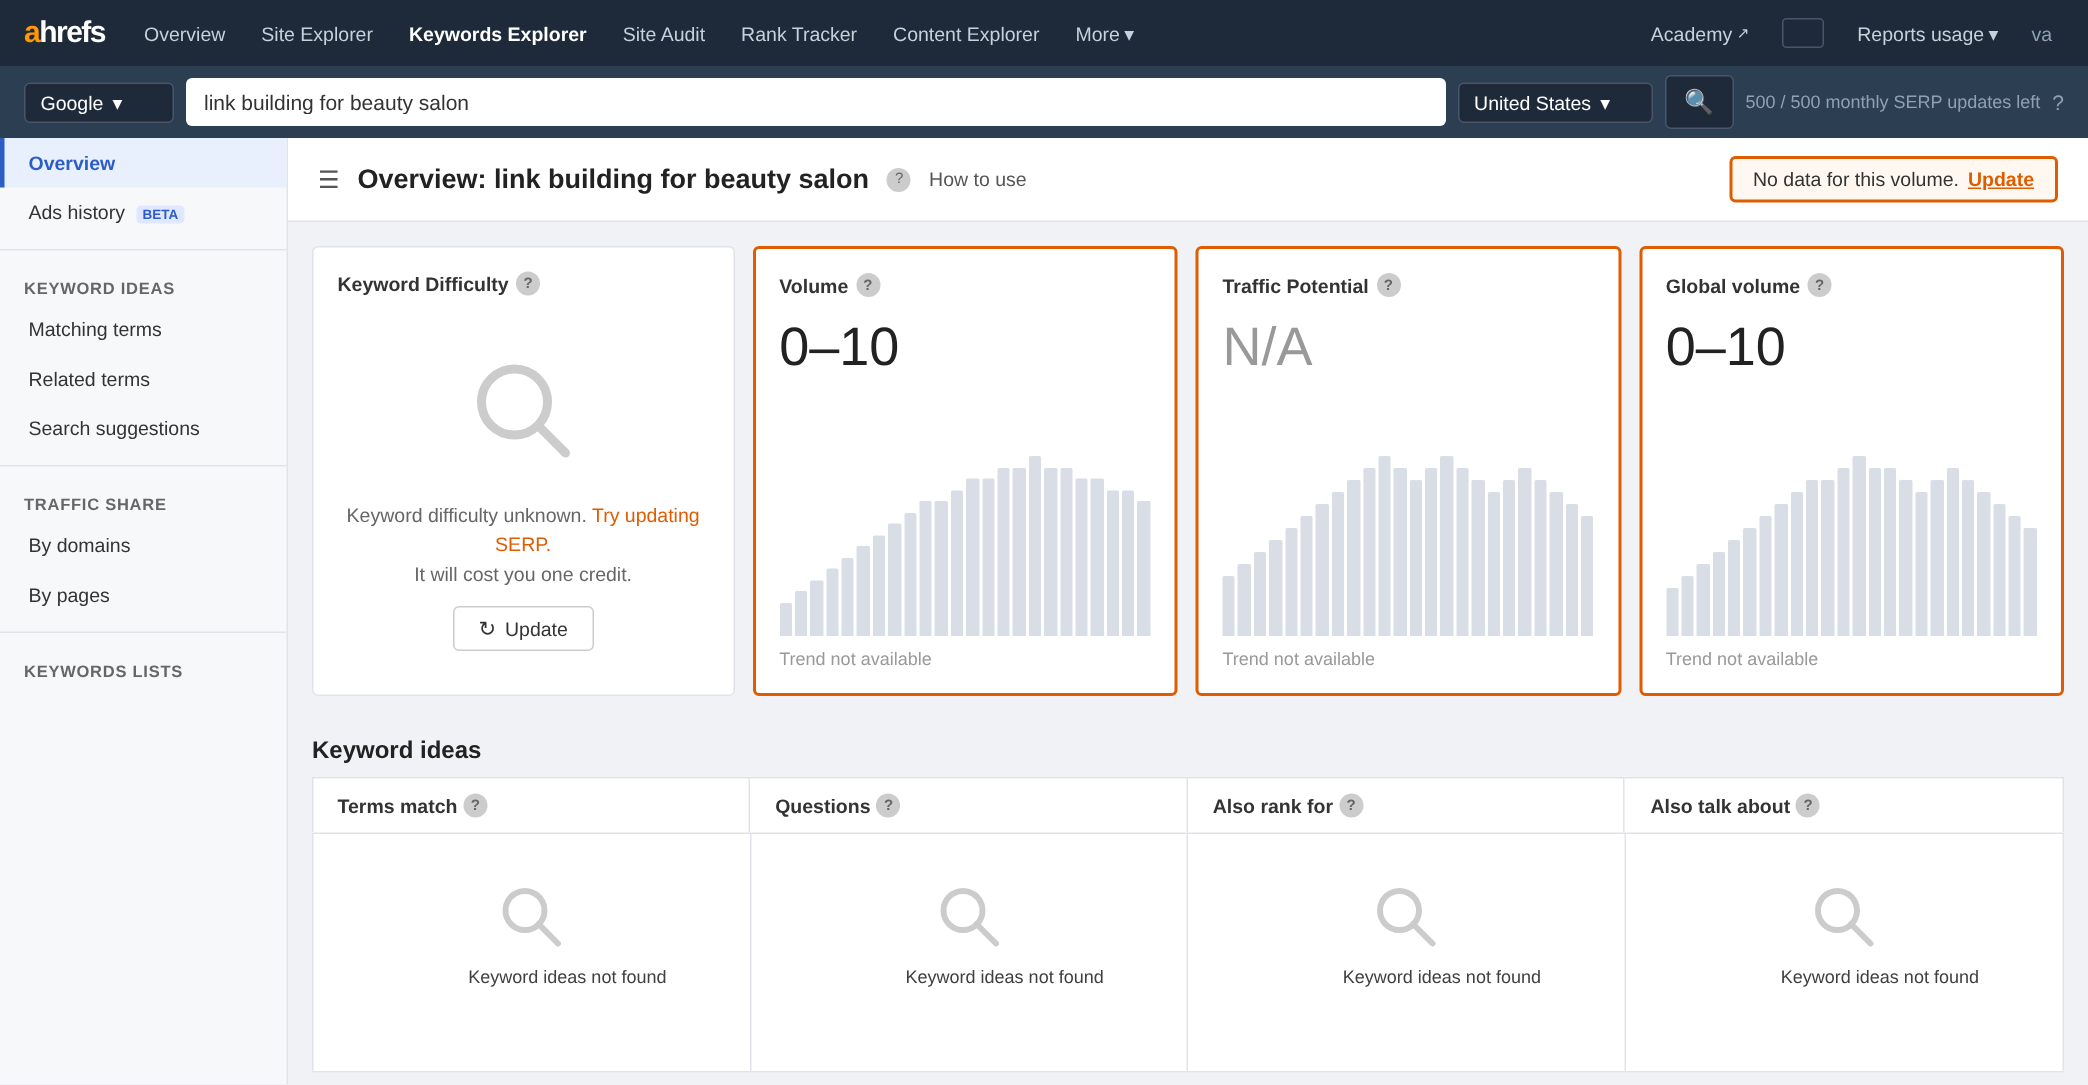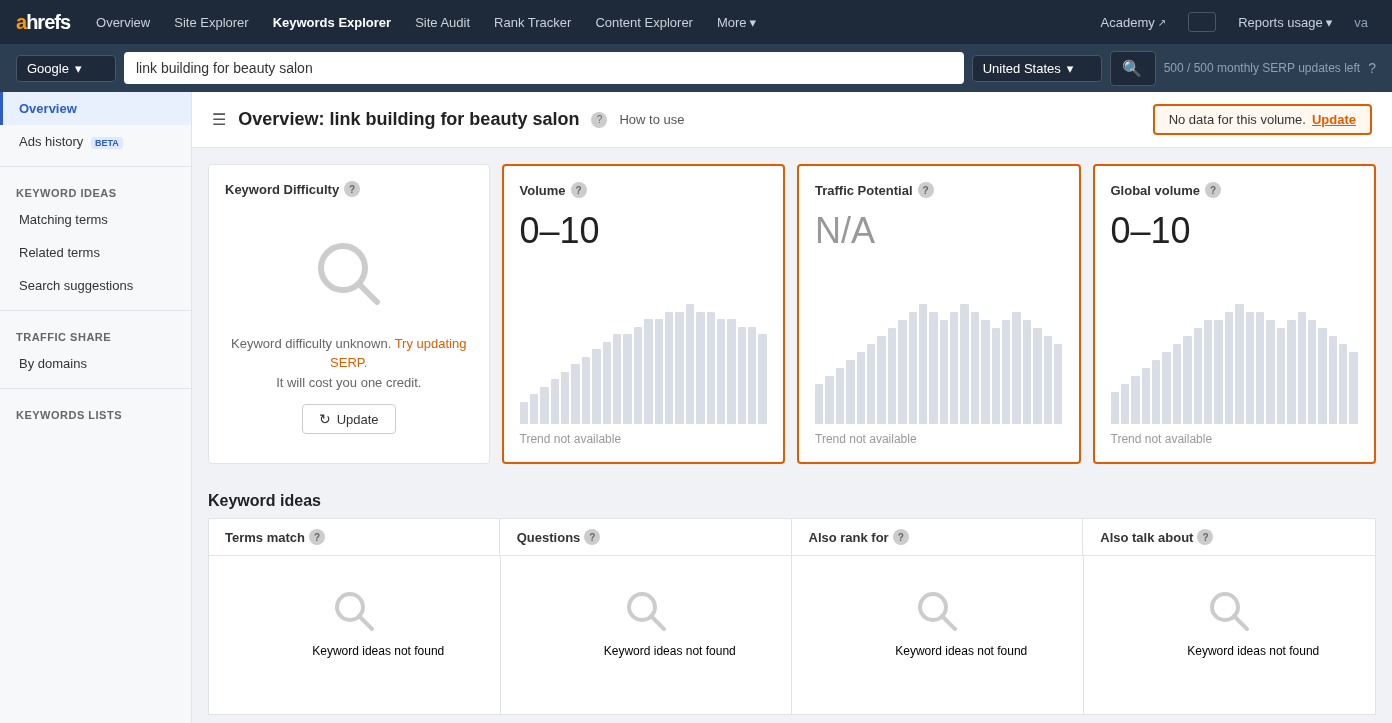--- a/index.html
+++ b/index.html
@@ -346,21 +346,21 @@
       padding-top: 30px;
       border-right: 1px solid #e0e4ea;
     }
     .ideas-empty-cell:last-child { border-right: none; }
     .empty-search-icon {
       width: 50px; height: 50px;
       margin-bottom: 8px;
     }
     .empty-text {
       font-size: 12px;
-      color: #000000;
+      color: #404040;
       margin-left: 48px;
     }
   </style>
 </head>
 <body>
 
 <nav class="top-nav">
   <div class="logo">
     <span>a</span><span style="color:#fff;">hrefs</span>
   </div>
@@ -415,20 +415,21 @@
       <span class="beta-badge">BETA</span>
     </div>
     <div class="sidebar-divider"></div>
     <div class="sidebar-section-title">Keyword ideas</div>
     <div class="sidebar-item">Matching terms</div>
     <div class="sidebar-item">Related terms</div>
     <div class="sidebar-item">Search suggestions</div>
     <div class="sidebar-divider"></div>
     <div class="sidebar-section-title">Traffic share</div>
     <div class="sidebar-item">By domains</div>
+    <div class="sidebar-item">By pages</div>
     <div class="sidebar-divider"></div>
     <div class="sidebar-section-title">Keywords lists</div>
   </aside>
 
   <main class="content">
 
     <div class="page-header">
       <span class="menu-icon">☰</span>
       <h1 class="page-title">Overview: link building for beauty salon</h1>
       <div class="help-icon">?</div>

